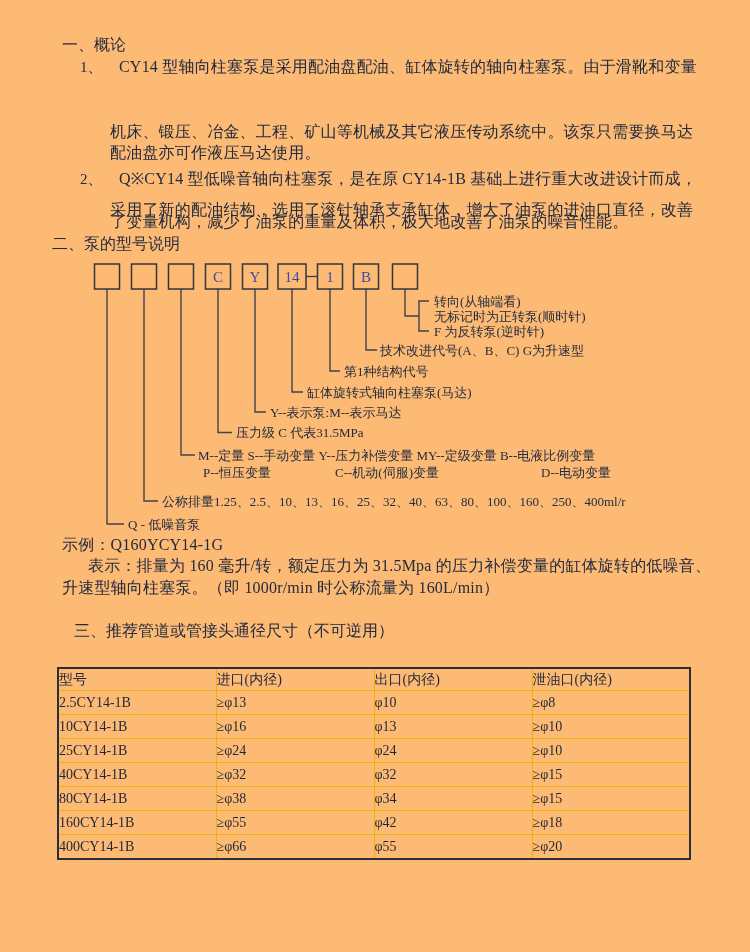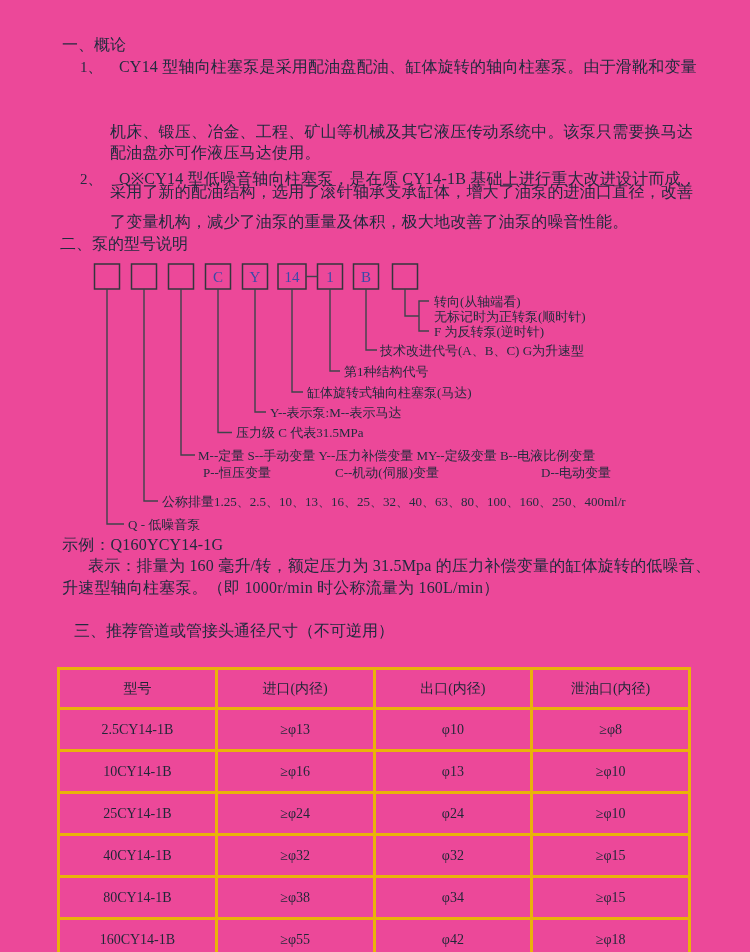--- a/index.html
+++ b/index.html
@@ -1,19 +1,19 @@
 <!DOCTYPE html>
 <html><head>
 <meta charset="utf-8">
 <style>
   html,body{margin:0;padding:0;background:#e8e8e8;}
   .page{
     position:relative;
     width:750px;height:952px;
-    background:#ec4899;
+    background:#fdba74;
     margin:0 auto;
     font-family:"Liberation Serif","DejaVu Serif",serif;
     color:#222b3f;
     overflow:hidden;
   }
   .abs{position:absolute;white-space:nowrap;line-height:1.25;}
   .h1{font-size:16px;}
   .body-line{font-size:16px;letter-spacing:0.2px;text-align:center;}
   .num{font-size:15px;}
   .example-line{font-size:16px;letter-spacing:0.2px;}
@@ -25,45 +25,45 @@
   svg text.boxletter{font-size:15px;fill:#3a4aa8;}
   .diag-line{stroke:#3f434b;stroke-width:1.4;fill:none;}
   .diag-box{stroke:#33363d;stroke-width:1.5;fill:none;}
   table.spec{
     position:absolute;left:57px;top:667px;width:634px;
     border-collapse:collapse;table-layout:fixed;
     font-size:14px;color:#1f2737;
     border:2px solid #2b2e35;
   }
   table.spec th,table.spec td{
-    border:3px solid #eab308;
-    text-align:center;vertical-align:middle;
-    font-weight:normal;padding:8px;
+    border:1px solid #eab308;
+    text-align:left;vertical-align:middle;
+    font-weight:normal;padding:0;
     height:23px;overflow:hidden;
   }
   table.spec th{height:21px;}
 </style>
 </head>
 <body>
 
 <div class="page">
 
   <div class="abs h1" style="top:35px;left:62px">一、概论</div>
 
   <div class="abs num" style="top:58px;left:80px">1、</div>
   <div class="abs body-line" style="top:57px;left:119px">CY14 型轴向柱塞泵是采用配油盘配油、缸体旋转的轴向柱塞泵。由于滑靴和变量</div>
   <div class="abs body-line" style="top:143px;left:110px">配油盘亦可作液压马达使用。</div>
   <div class="abs body-line" style="top:121.5px;left:110px">机床、锻压、冶金、工程、矿山等机械及其它液压传动系统中。该泵只需要换马达</div>
 
   <div class="abs num" style="top:170px;left:80px">2、</div>
   <div class="abs body-line" style="top:169px;left:119px">Q※CY14 型低噪音轴向柱塞泵，是在原 CY14-1B 基础上进行重大改进设计而成，</div>
-  <div class="abs body-line" style="top:182px;left:110px">采用了新的配油结构，选用了滚针轴承支承缸体，增大了油泵的进油口直径，改善</div>
+  <div class="abs body-line" style="top:200px;left:110px">采用了新的配油结构，选用了滚针轴承支承缸体，增大了油泵的进油口直径，改善</div>
   <div class="abs body-line" style="top:212px;left:110px">了变量机构，减少了油泵的重量及体积，极大地改善了油泵的噪音性能。</div>
 
-  <div class="abs h1" style="top:234px;left:60px">二、泵的型号说明</div>
+  <div class="abs h1" style="top:234px;left:52px">二、泵的型号说明</div>
 
   <svg class="abs" style="top:255px;left:0" width="750" height="285" viewBox="0 0 750 285">
 
     <rect class="diag-box" x="94.5" y="9" width="25" height="25"></rect>
     <rect class="diag-box" x="131.5" y="9" width="25" height="25"></rect>
     <rect class="diag-box" x="168.5" y="9" width="25" height="25"></rect>
     <rect class="diag-box" x="205.5" y="9" width="25" height="25"></rect>
     <rect class="diag-box" x="242.5" y="9" width="25" height="25"></rect>
     <rect class="diag-box" x="278" y="9" width="28" height="25"></rect>
     <rect class="diag-box" x="317.5" y="9" width="25" height="25"></rect>

